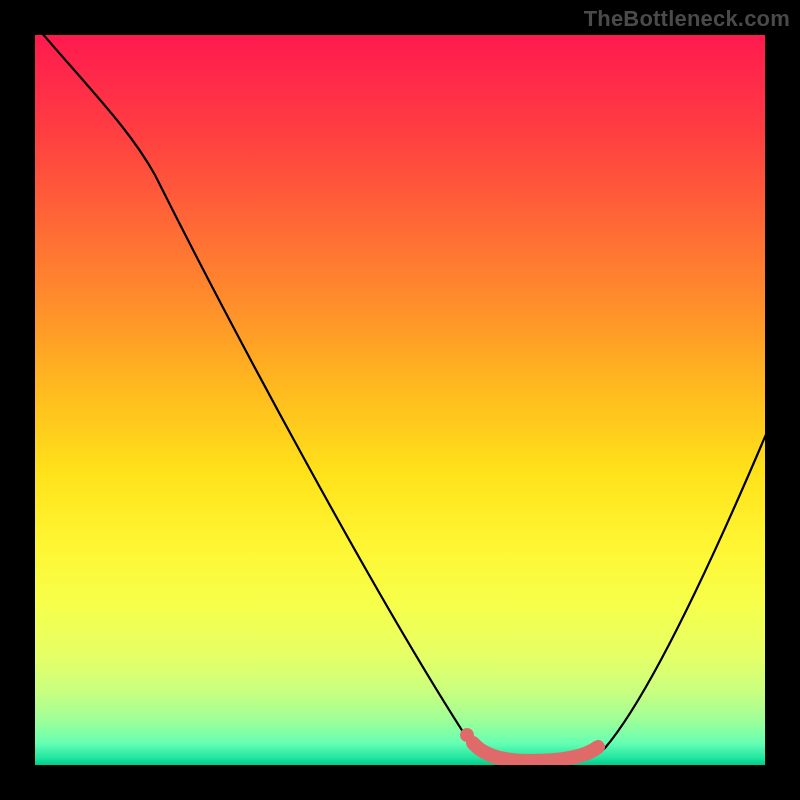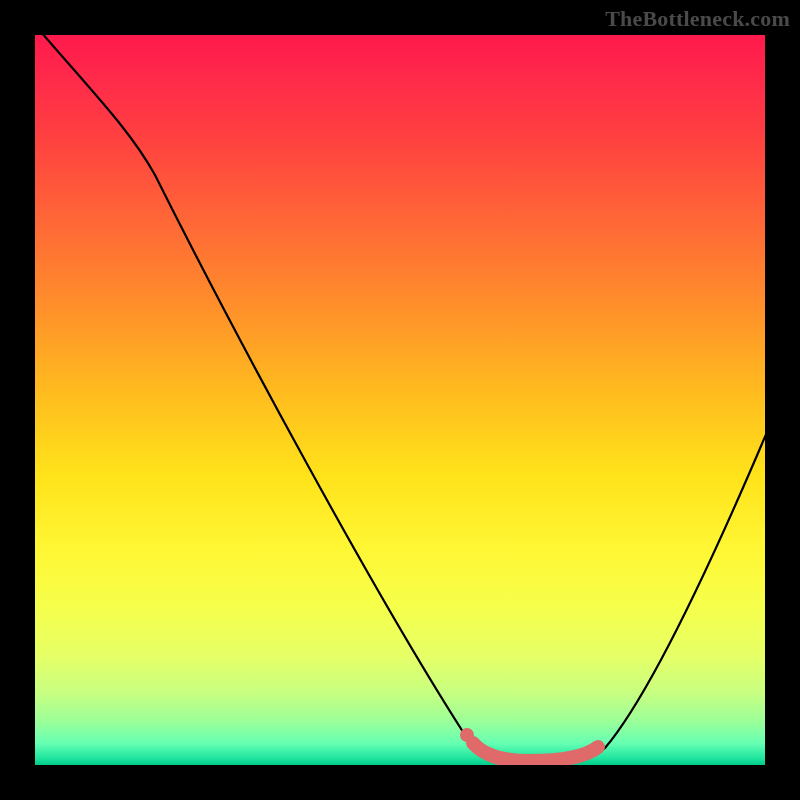--- a/index.html
+++ b/index.html
@@ -7,21 +7,21 @@
   .frame {
     position: relative;
     width: 800px;
     height: 800px;
     background: #000;
   }
   .watermark {
     position: absolute;
     top: 6px;
     right: 10px;
-    font-family: Liberation Serif, serif;
+    font-family: Liberation Sans, sans-serif;
     font-size: 22px;
     font-weight: bold;
     color: #4a4a4a;
     letter-spacing: 0.2px;
   }
   .plot-area {
     position: absolute;
     left: 35px;
     top: 35px;
     width: 730px;

